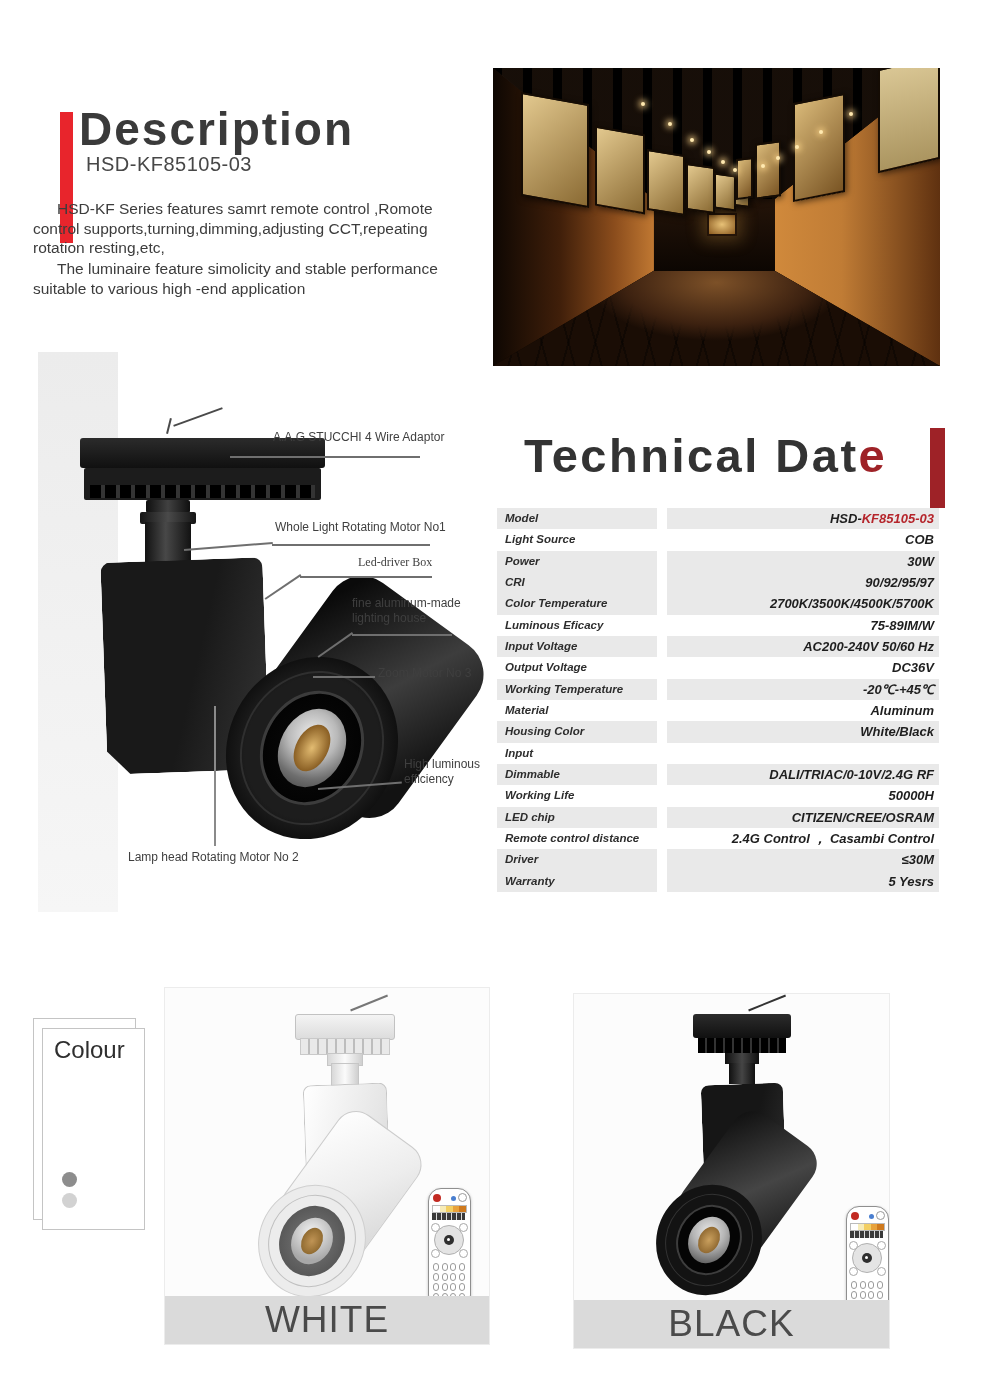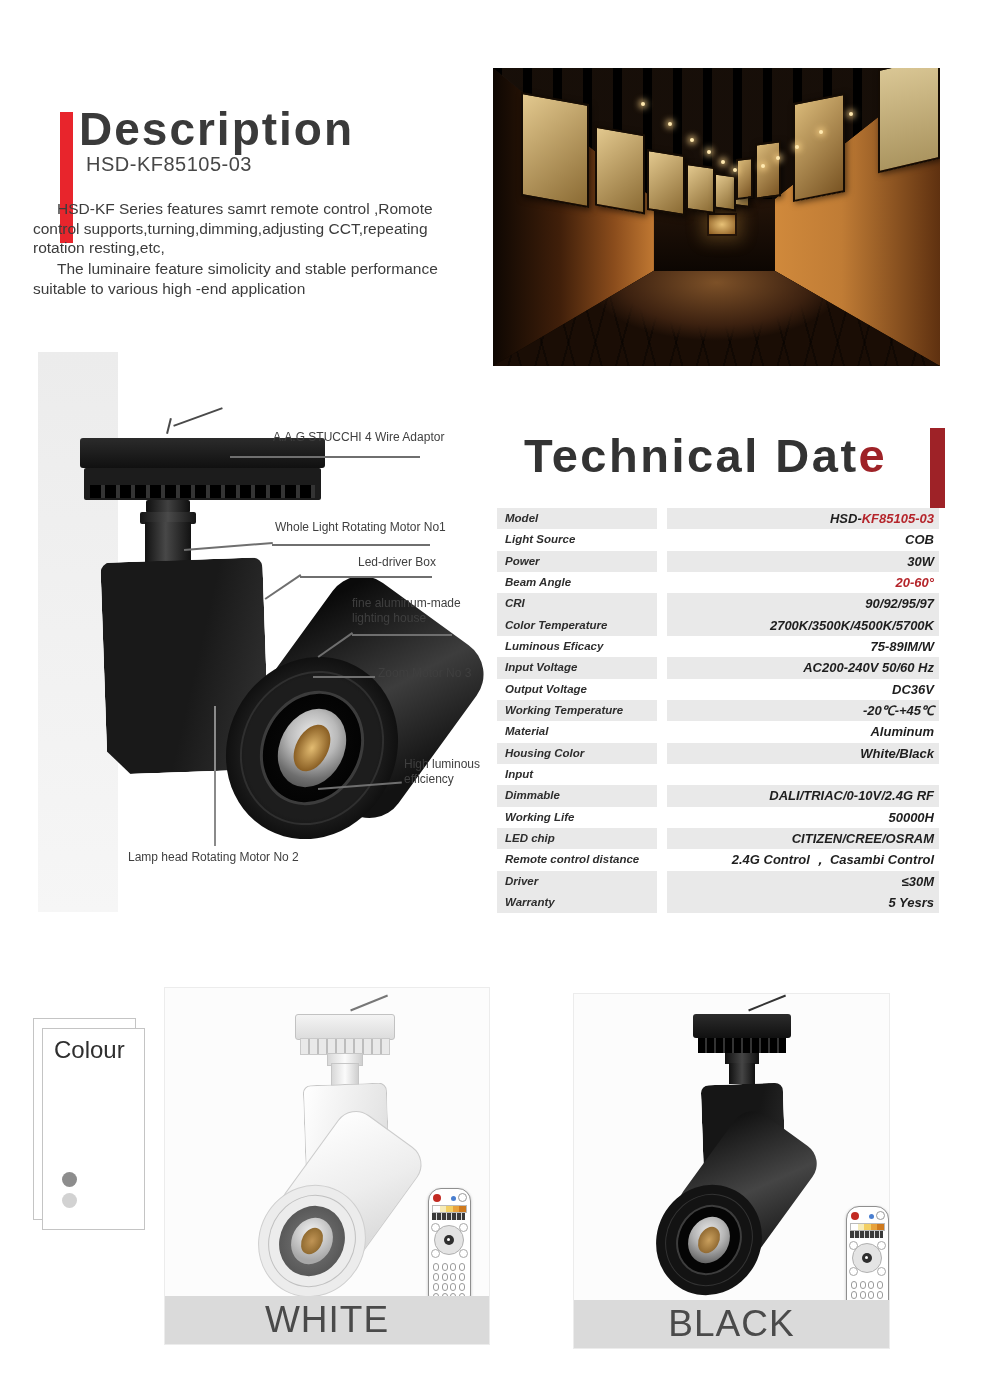--- a/index.html
+++ b/index.html
@@ -230,21 +230,21 @@
     <div class="tl-core"></div>
   </div>
 
   <div class="abs callout" style="left:273px;top:430px;">A.A.G STUCCHI 4 Wire Adaptor</div>
   <div class="abs lead" style="left:230px;top:456px;width:190px;"></div>
 
   <div class="abs callout" style="left:275px;top:520px;">Whole Light Rotating Motor No1</div>
   <div class="abs lead" style="left:272px;top:544px;width:158px;"></div>
   <div class="abs lead" style="left:184px;top:549px;width:89px;transform:rotate(-4.5deg);"></div>
 
-  <div class="abs callout" style="left:358px;top:555px;">Led-driver Box</div>
+  <div class="abs callout" style="left:358px;top:555px;font-family:Liberation Serif, serif;">Led-driver Box</div>
   <div class="abs lead" style="left:300px;top:576px;width:132px;"></div>
   <div class="abs lead" style="left:265px;top:598px;width:43px;transform:rotate(-34deg);"></div>
 
   <div class="abs callout" style="left:352px;top:596px;width:112px;">fine aluminum-made
 lighting house</div>
   <div class="abs lead" style="left:352px;top:634px;width:100px;"></div>
   <div class="abs lead" style="left:318px;top:656px;width:42px;transform:rotate(-35deg);"></div>
 
   <div class="abs callout" style="left:378px;top:666px;">Zoom Motor No 3</div>
   <div class="abs lead" style="left:313px;top:676px;width:62px;"></div>
@@ -266,25 +266,20 @@
       </div>
       <div class="spec-row">
         <div class="spec-label">Light Source</div>
         <div class="spec-gap"></div>
         <div class="spec-value">COB</div>
       </div>
       <div class="spec-row shaded">
         <div class="spec-label">Power</div>
         <div class="spec-gap"></div>
         <div class="spec-value">30W</div>
-      </div>
-      <div class="spec-row">
-        <div class="spec-label">Beam Angle</div>
-        <div class="spec-gap"></div>
-        <div class="spec-value red-val">20-60°</div>
       </div>
       <div class="spec-row shaded">
         <div class="spec-label">CRI</div>
         <div class="spec-gap"></div>
         <div class="spec-value">90/92/95/97</div>
       </div>
       <div class="spec-row shaded">
         <div class="spec-label">Color Temperature</div>
         <div class="spec-gap"></div>
         <div class="spec-value">2700K/3500K/4500K/5700K</div>

